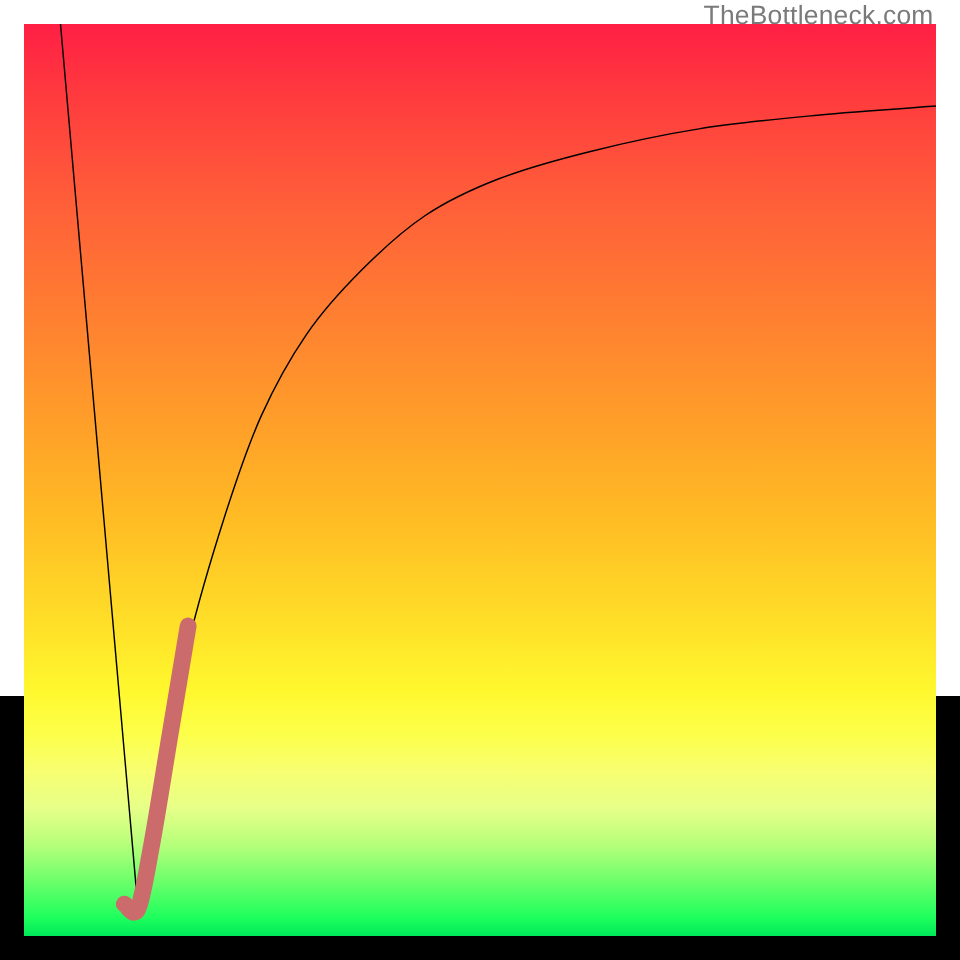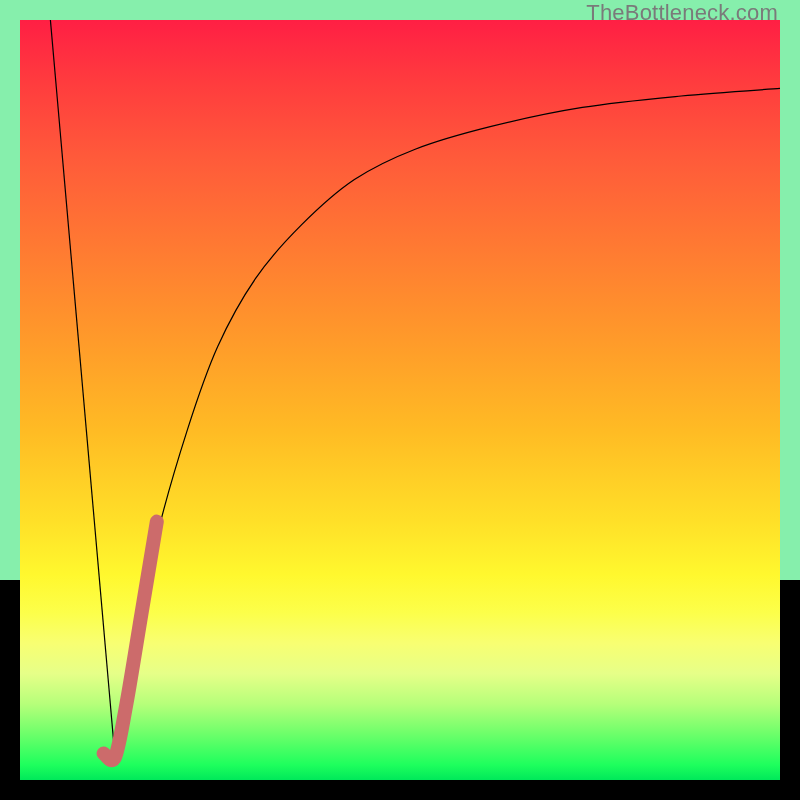--- a/index.html
+++ b/index.html
@@ -8,21 +8,21 @@
     width: 800px;
     height: 800px;
     background: #000;
     overflow: hidden;
     font-family: Arial, Helvetica, sans-serif;
   }
   .frame {
     position: relative;
     width: 800px;
     height: 580px;
-    background: #86efac;
+    background: #ffffff;
   }
   .plot-area {
     position: absolute;
     left: 20px;
     top: 20px;
     width: 760px;
     height: 760px;
     
     background: linear-gradient(
       to bottom,

